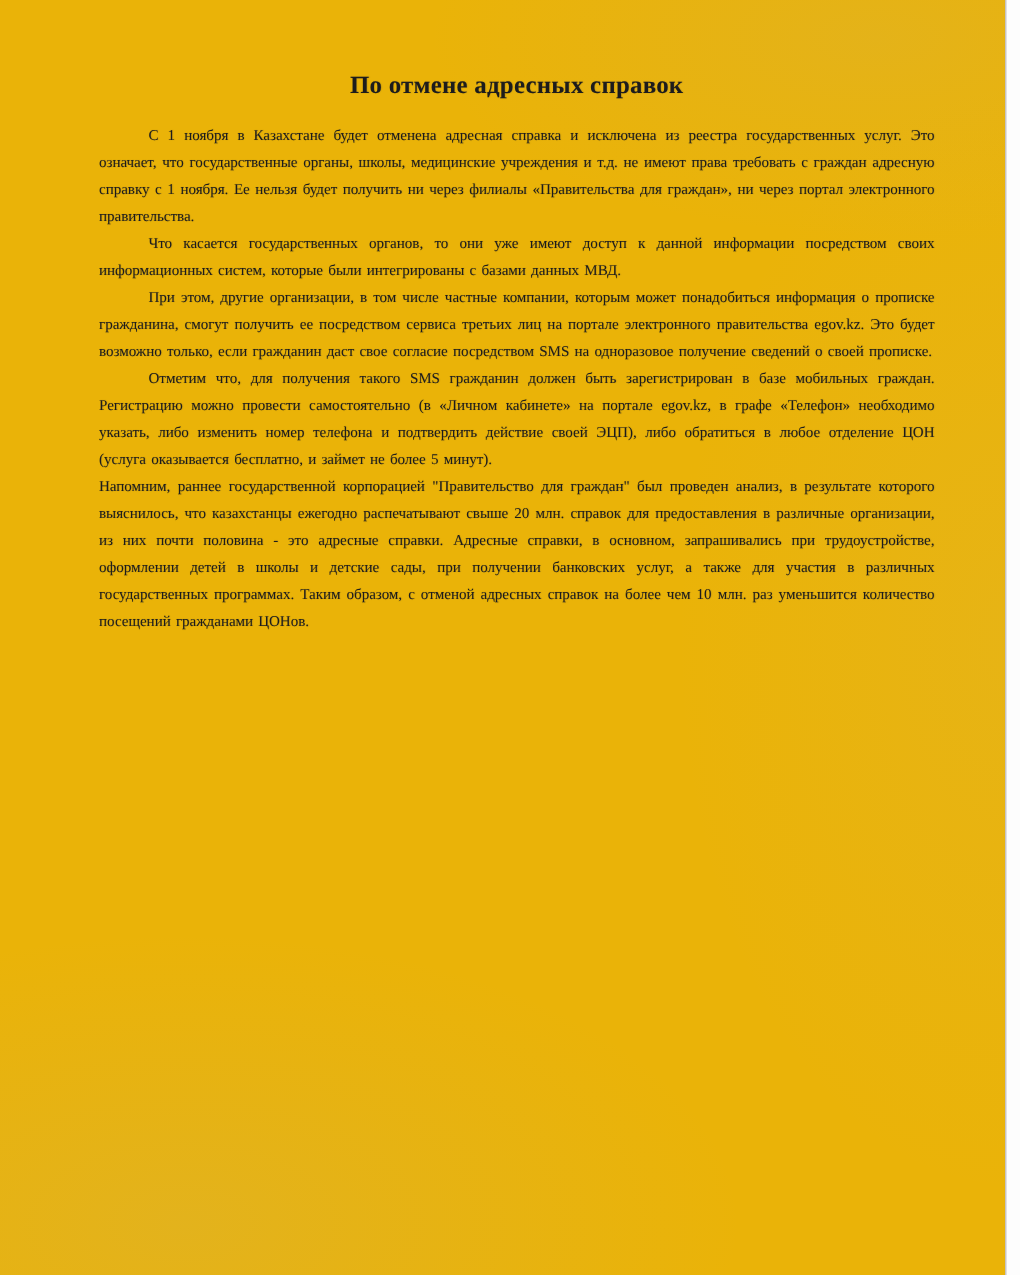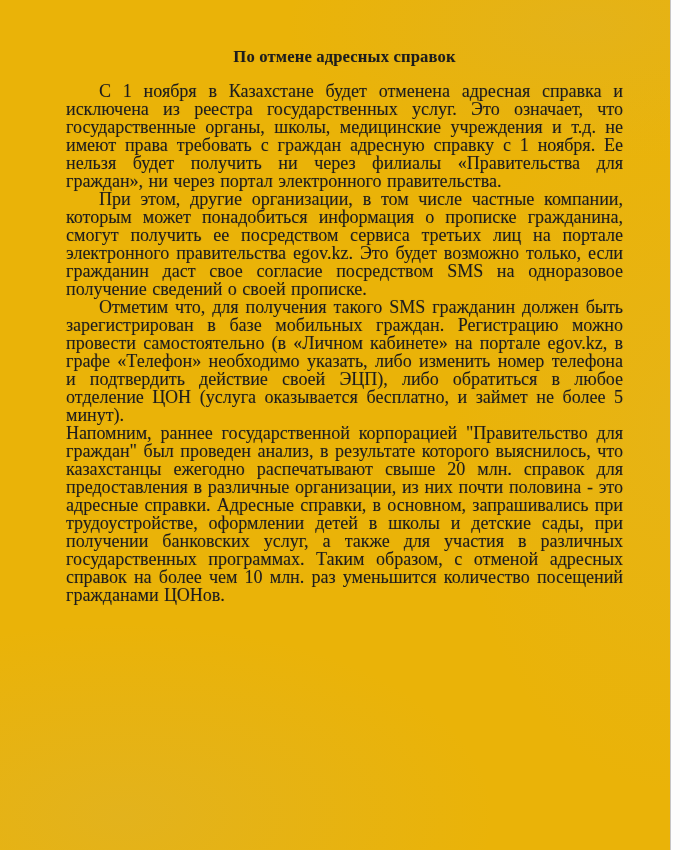--- a/index.html
+++ b/index.html
@@ -46,38 +46,39 @@
   .doc-title {
     margin: 0 0 15px 0;
     font-size: 16.5px;
     line-height: 21px;
     font-weight: bold;
     text-align: center;
     letter-spacing: 0.2px;
   }
   .para {
     margin: 0;
-    font-size: 18px;
+    font-size: 10px;
     line-height: 18px;
     text-align: justify;
     text-indent: 33px;
     word-spacing: 1px;
   }
   .para.flush {
     text-indent: 0;
   }
 </style>
 </head>
 <body>
 
 <div class="scan-page">
   <div class="scan-texture"></div>
   <div class="page-edge"></div>
 
   <div class="doc">
     <h1 class="doc-title">По отмене адресных справок</h1>
 
     <p class="para">С 1 ноября в Казахстане будет отменена адресная справка и исключена из реестра государственных услуг. Это означает, что государственные органы, школы, медицинские учреждения и т.д. не имеют права требовать с граждан адресную справку с 1 ноября. Ее нельзя будет получить ни через филиалы «Правительства для граждан», ни через портал электронного правительства.</p>
+    <p class="para">Что касается государственных органов, то они уже имеют доступ к данной информации посредством своих информационных систем, которые были интегрированы с базами данных МВД.</p>
     <p class="para">При этом, другие организации, в том числе частные компании, которым может понадобиться информация о прописке гражданина, смогут получить ее посредством сервиса третьих лиц на портале электронного правительства egov.kz. Это будет возможно только, если гражданин даст свое согласие посредством SMS на одноразовое получение сведений о своей прописке.</p>
     <p class="para">Отметим что, для получения такого SMS гражданин должен быть зарегистрирован в базе мобильных граждан. Регистрацию можно провести самостоятельно (в «Личном кабинете» на портале egov.kz, в графе «Телефон» необходимо указать, либо изменить номер телефона и подтвердить действие своей ЭЦП), либо обратиться в любое отделение ЦОН (услуга оказывается бесплатно, и займет не более 5 минут).</p>
     <p class="para flush">Напомним, раннее государственной корпорацией "Правительство для граждан" был проведен анализ, в результате которого выяснилось, что казахстанцы ежегодно распечатывают свыше 20 млн. справок для предоставления в различные организации, из них почти половина - это адресные справки. Адресные справки, в основном, запрашивались при трудоустройстве, оформлении детей в школы и детские сады, при получении банковских услуг, а также для участия в различных государственных программах. Таким образом, с отменой адресных справок на более чем 10 млн. раз уменьшится количество посещений гражданами ЦОНов.</p>
   </div>
 </div>
 
 </body></html>

